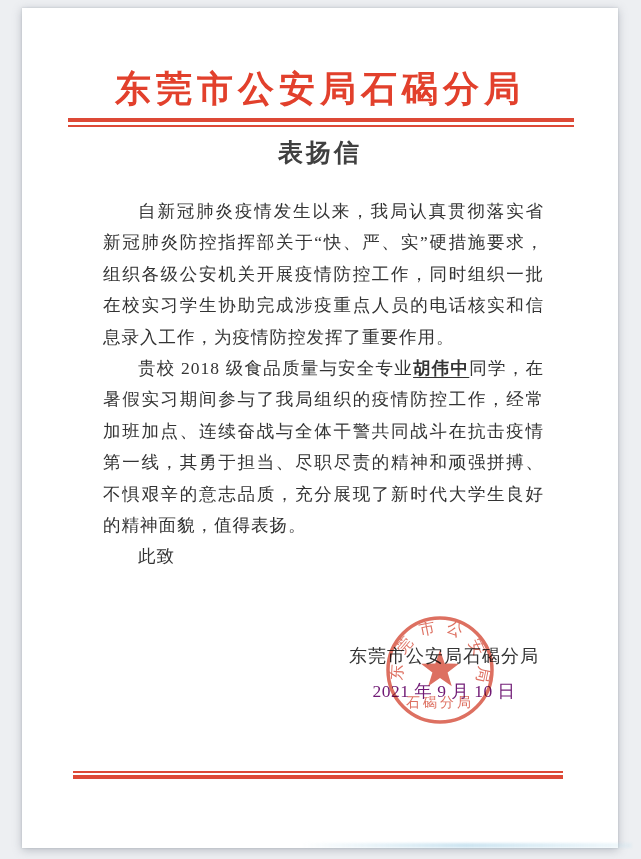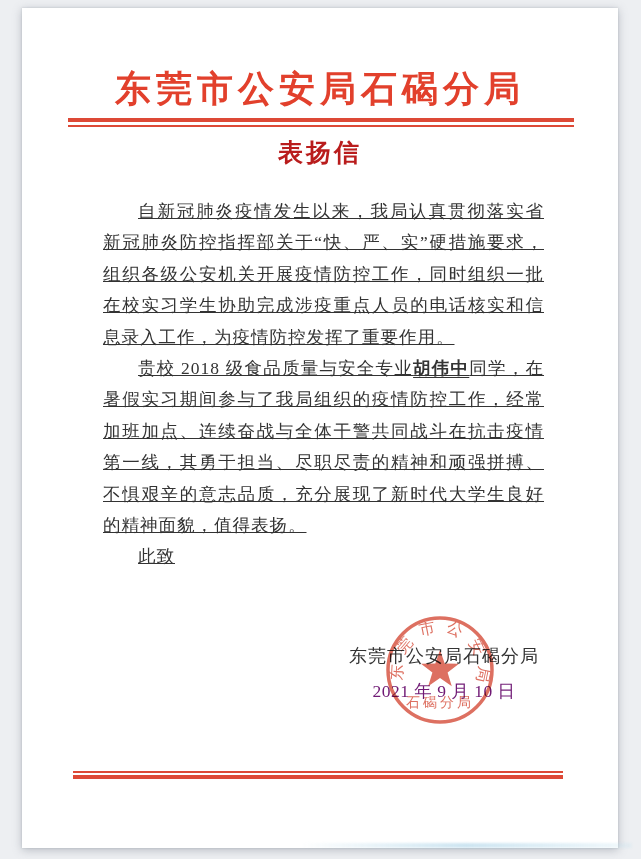--- a/index.html
+++ b/index.html
@@ -17,29 +17,29 @@
     position:absolute; top:61px; left:0; width:100%;
     text-align:center; font-size:36px; font-weight:700;
     letter-spacing:5px; line-height:1.15; white-space:nowrap;
   }
   .rule { position:absolute; left:46px; width:506px; }
   .rule-thick-top { top:110px; height:4px; }
   .rule-thin-bottom { top:117px; height:1.5px; }
   .letter-title {
     position:absolute; top:128px; left:0; width:100%; margin:0;
     text-align:center; font-size:25px; font-weight:600;
-    color:#b91c1c; letter-spacing:3px;
+    color:#404040; letter-spacing:3px;
   }
   .letter-body {
     position:absolute; top:188px; left:81px; width:441px;
     font-size:17.5px; line-height:31.4px; letter-spacing:1px;
     color:#333333; text-align:justify; text-align-last:left;
   }
   .letter-body p { margin:0; }
-  .indent { text-indent:2em;text-decoration:underline; }
+  .indent { text-indent:2em; }
   .student {
     font-weight:700;
     text-decoration:underline;
     text-underline-offset:3px;
   }
   .sig-org {
     position:absolute; top:636px; left:422px; transform:translateX(-50%);
     font-size:18px; color:#333333; letter-spacing:1px; white-space:nowrap;
   }
   .sig-date {

